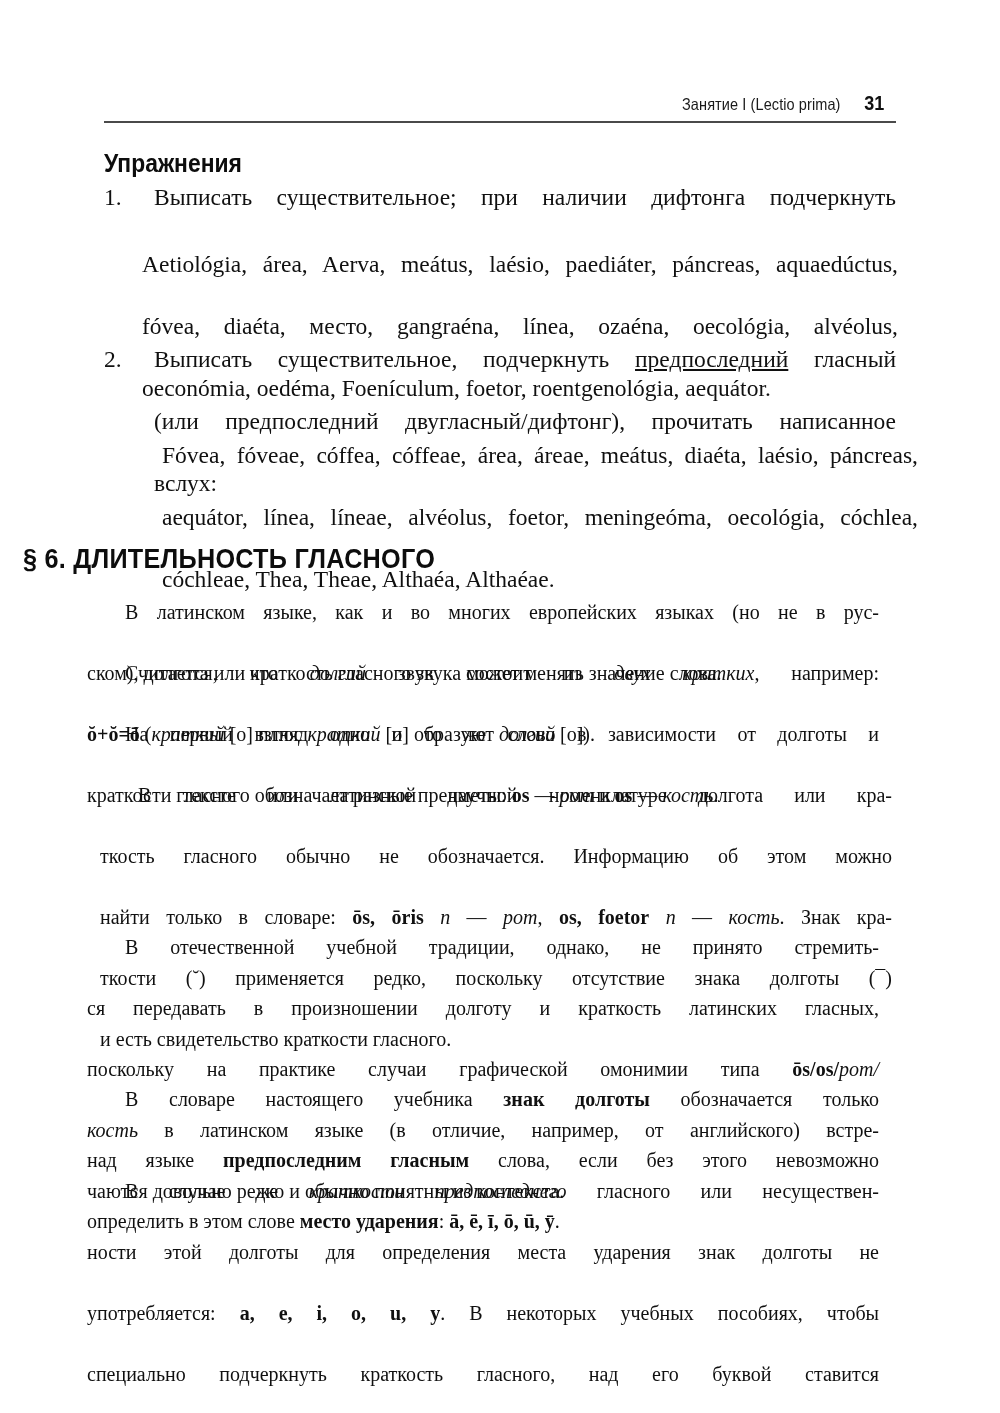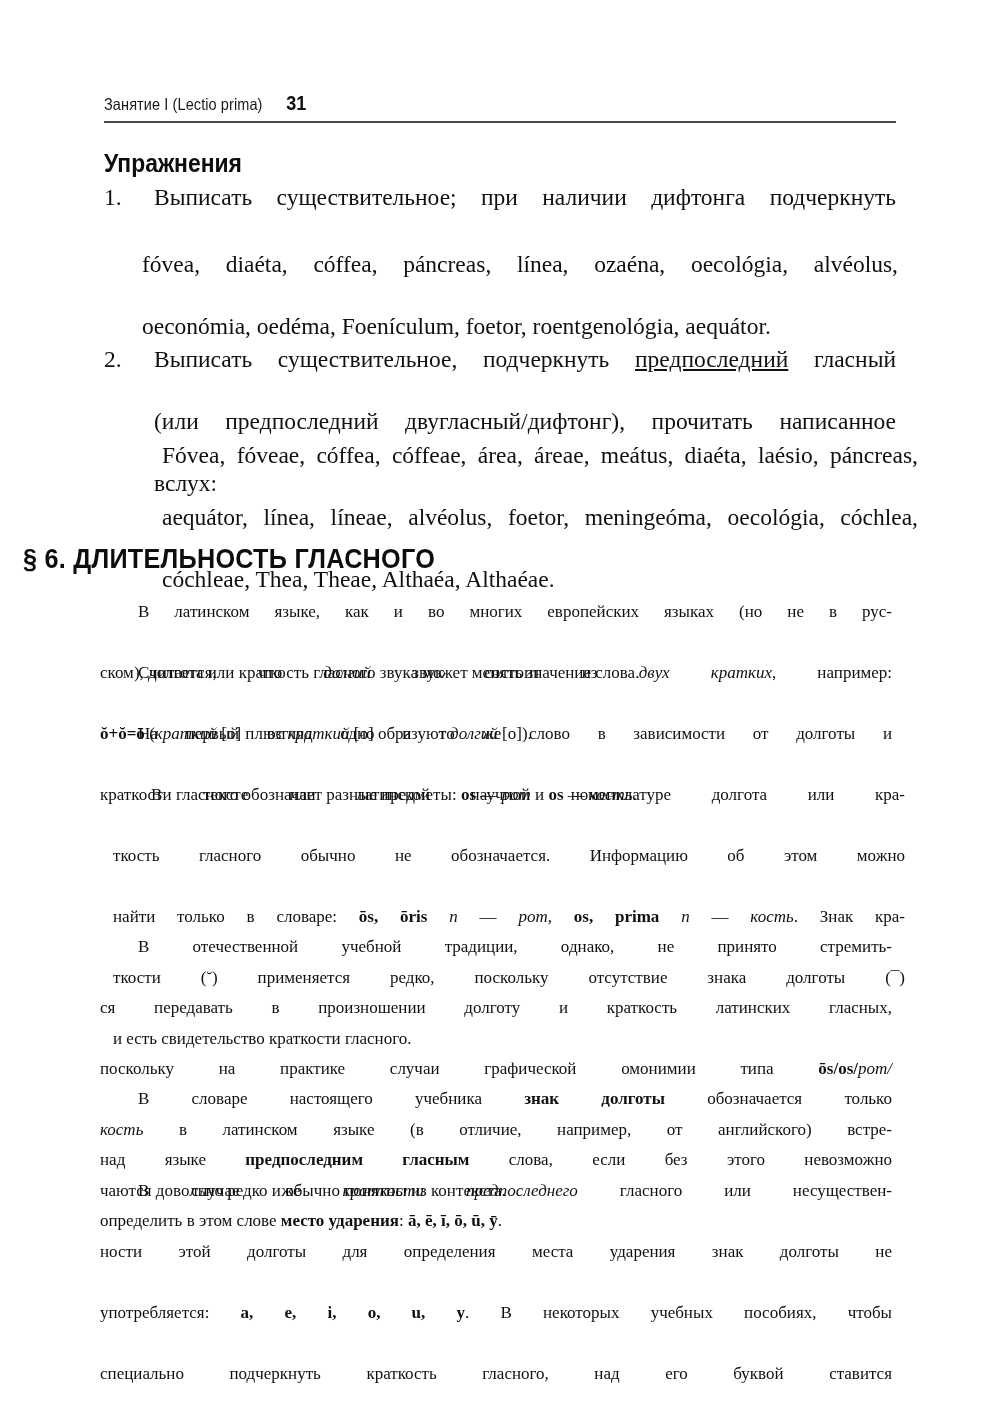--- a/index.html
+++ b/index.html
@@ -14,26 +14,26 @@
     background: #ffffff;
     box-sizing: border-box;
     overflow: hidden;
     font-family: "Liberation Serif", "DejaVu Serif", serif;
     color: #101010;
   }
 
   
   .running-head {
     position: absolute;
-    left: 104px;
+    left: 92px;
     top: 92px;
     width: 792px;
     display: flex;
     align-items: baseline;
-    justify-content: flex-start;
+    justify-content: flex-end;
   }
   .running-head .rh-title {
     font-family: "Liberation Sans Narrow", "Liberation Sans", sans-serif;
     font-size: 16.5px;
     letter-spacing: 0.1px;
     color: #1a1a1a;
     transform: scaleX(0.88);
     transform-origin: left center;
     white-space: nowrap;
   }
@@ -112,23 +112,23 @@
   .wordlist > span::after { content: ""; display: inline-block; width: 100%; }
   .jl { display: block; text-align: justify; }
   .jl::after { content: ""; display: inline-block; width: 100%; }
   .jl.last::after { content: none; }
 
   u.u-word { text-decoration: underline; text-underline-offset: 2px; font-family: Liberation Serif, serif; }
 
   
   .para {
     position: absolute;
-    left: 100px;
-    width: 792px;
-    font-size: 17px;
+    left: 87px;
+    width: 792px;
+    font-size: 20px;
     line-height: 30.5px;
     text-align: justify;
     text-justify: inter-word;
     text-indent: 38px;
   }
   .para .jl { text-indent: 0; }
   .para .jl.first { text-indent: 38px; }
 
   #para-1 { top: 597px; }
   #para-2 { top: 658px; }
@@ -156,21 +156,22 @@
   <div class="block-title" id="exercises-title">Упражнения</div>
 
   <div class="ex-item" id="ex-1">
     <span class="num">1.</span>
     <span class="ex-body">
       <span class="jl">Выписать существительное; при наличии дифтонга подчеркнуть</span>
     </span>
   </div>
 
   <div class="wordlist" id="wordlist-1">
-    <span class="jl">fóvea, diaéta, cóffea, páncreas, línea, ozaéna, oecológia, alvéolus,</span>
+    <span class="jl">Aetiológia, área, Aerva, meátus, laésio, paediáter, páncreas, aquaedúctus,</span>
+    <span class="jl">fóvea, diaéta, место, gangraéna, línea, ozaéna, oecológia, alvéolus,</span>
     <span class="jl last">oeconómia, oedéma, Foenículum, foetor, roentgenológia, aequátor.</span>
   </div>
 
   <div class="ex-item" id="ex-2">
     <span class="num">2.</span>
     <span class="ex-body">
       <span class="jl"><span>Выписать существительное, подчеркнуть </span><u class="u-word">предпоследний</u><span> гласный</span></span>
       <span class="jl">(или предпоследний двугласный/дифтонг), прочитать написанное</span>
       <span class="jl last">вслух:</span>
     </span>
@@ -195,21 +196,21 @@
   </div>
 
   <div class="para" id="para-3">
     <span class="jl first">На первый взгляд одно и то же слово в зависимости от долготы и</span>
     <span class="jl last"><span>краткости гласного обозначает разные предметы: </span><b>os</b><span> — </span><i>рот</i><span> и </span><b>os</b><span> — </span><i>кость</i><span>.</span></span>
   </div>
 
   <div class="para" id="para-4">
     <span class="jl first">В тексте или латинской научной номенклатуре долгота или кра-</span>
     <span class="jl">ткость гласного обычно не обозначается. Информацию об этом можно</span>
-    <span class="jl"><span>найти только в словаре: </span><b>ōs, ōris</b><i> n</i><span> — </span><i>рот</i><span>, </span><b>os, prima</b><i> n</i><span> — </span><i>кость</i><span>. Знак кра-</span></span>
+    <span class="jl"><span>найти только в словаре: </span><b>ōs, ōris</b><i> n</i><span> — </span><i>рот</i><span>, </span><b>os, foetor</b><i> n</i><span> — </span><i>кость</i><span>. Знак кра-</span></span>
     <span class="jl">ткости (˘) применяется редко, поскольку отсутствие знака долготы (¯)</span>
     <span class="jl last">и есть свидетельство краткости гласного.</span>
   </div>
 
   <div class="para" id="para-5">
     <span class="jl first">В отечественной учебной традиции, однако, не принято стремить-</span>
     <span class="jl">ся передавать в произношении долготу и краткость латинских гласных,</span>
     <span class="jl"><span>поскольку на практике случаи графической омонимии типа </span><b>ōs/os/</b><i>рот/</i></span>
     <span class="jl"><i>кость</i><span> в латинском языке (в отличие, например, от английского) встре-</span></span>
     <span class="jl last">чаются довольно редко и обычно понятны из контекста.</span>

